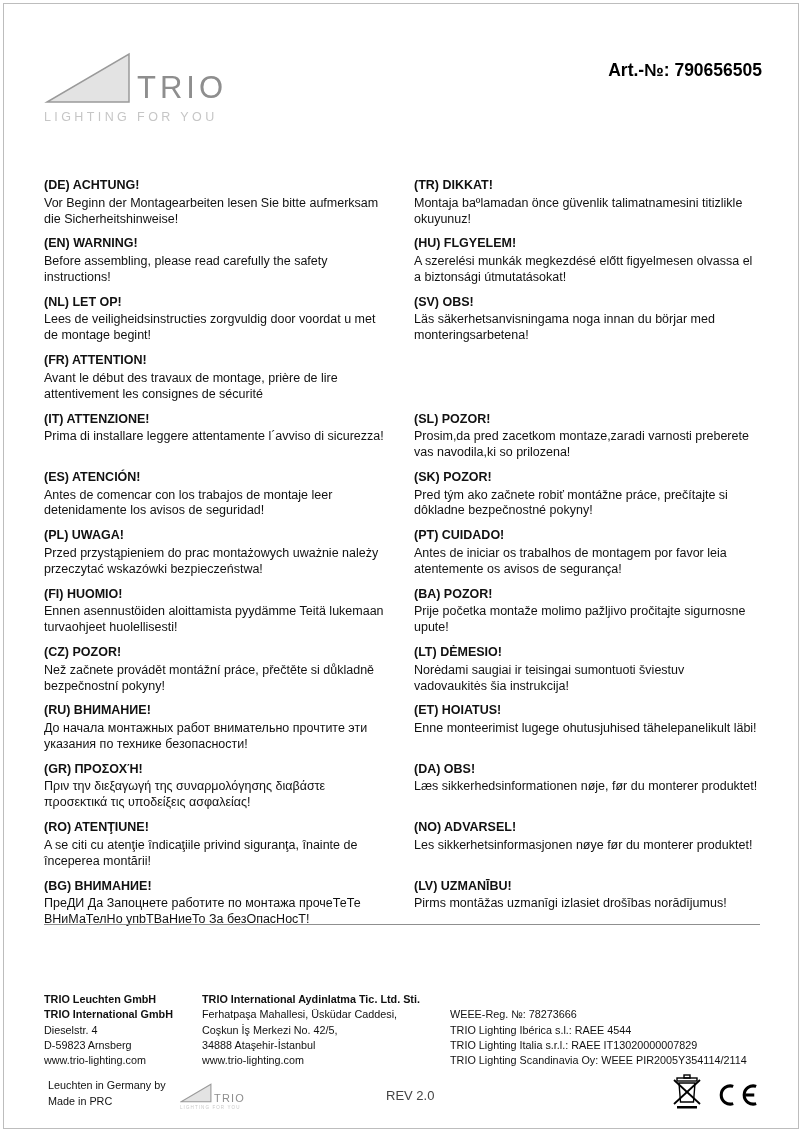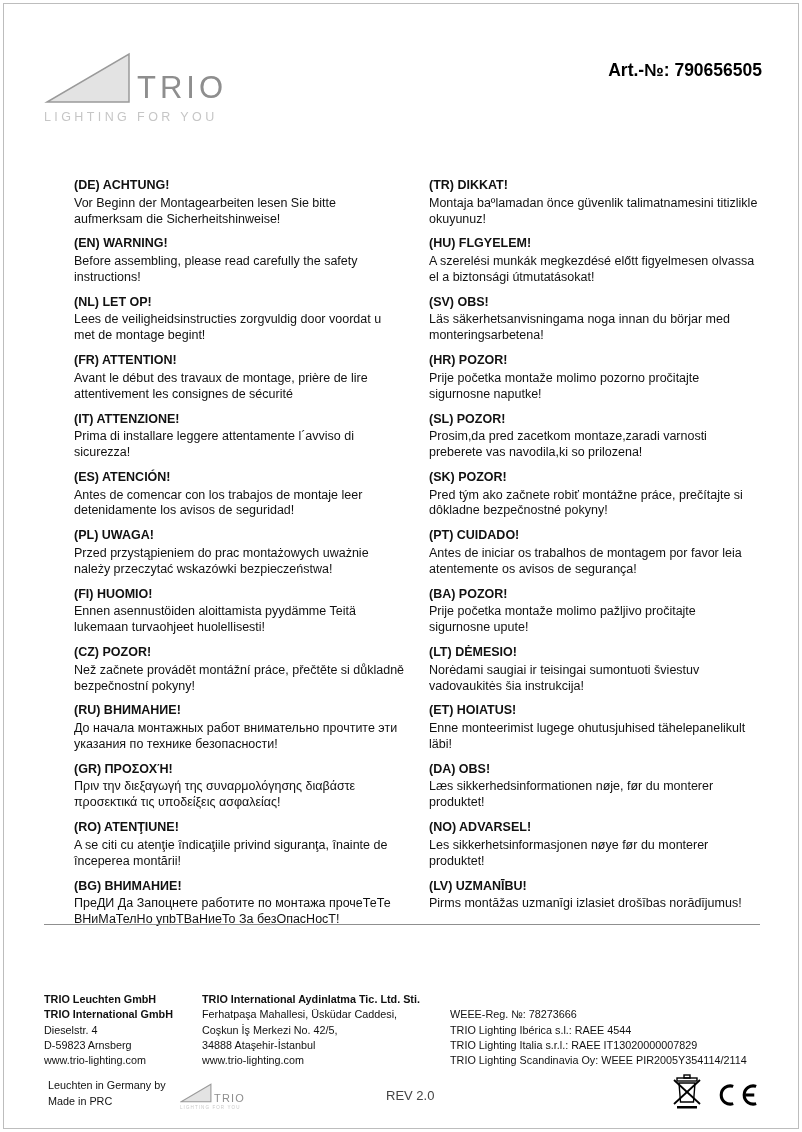--- a/index.html
+++ b/index.html
@@ -9,21 +9,21 @@
 
   
   .logo { position:absolute; left:44px; top:52px; }
   .logo-top { display:flex; align-items:flex-end; gap:5px; }
   .logo-word { font-size:31px; color:#8e8e8e; letter-spacing:4px; line-height:1; padding-bottom:1px; }
   .logo-tagline { margin-top:6px; font-size:12.5px; letter-spacing:3.4px; color:#c6c6c6; white-space:nowrap; }
   .art-no { position:absolute; right:40px; top:60px; font-size:17.5px; font-weight:700; color:#000; }
 
   
   .warnings { position:absolute; left:44px; top:178px; width:716px; }
-  .wrow { display:grid; grid-template-columns:1fr 1fr; column-gap:24px; margin-bottom:9px;margin-left:30px; }
+  .wrow { display:grid; grid-template-columns:1fr 1fr; column-gap:24px; margin-bottom:9px; }
   .wt { font-weight:700; font-size:12.5px; line-height:1.25; margin-bottom:2px; }
   .wb { font-size:12.5px; line-height:1.27; }
 
   
   .rule { position:absolute; left:44px; top:924px; width:716px; border-top:1px solid #8f8f8f; }
   .footer { position:absolute; left:44px; top:992px; width:716px; display:flex; font-size:10.8px; line-height:1.42;align-items:flex-end; }
   .fcol1 { width:158px; }
   .fcol2 { width:248px; }
   .fcol3 { flex:1; padding-top:15px; }
   .fb { font-weight:700; }
@@ -89,24 +89,20 @@
         <div class="wt">(SV) OBS!</div>
         <div class="wb">Läs säkerhetsanvisningama noga innan du börjar med monteringsarbetena!</div>
       </div>
     </div>
 
     <div class="wrow">
       <div>
         <div class="wt">(FR) ATTENTION!</div>
         <div class="wb">Avant le début des travaux de montage, prière de lire attentivement les consignes de sécurité</div>
       </div>
-      <div>
-        <div class="wt">(HR) POZOR!</div>
-        <div class="wb">Prije početka montaže molimo pozorno pročitajte sigurnosne naputke!</div>
-      </div>
     </div>
 
     <div class="wrow">
       <div>
         <div class="wt">(IT) ATTENZIONE!</div>
         <div class="wb">Prima di installare leggere attentamente l´avviso di sicurezza!</div>
       </div>
       <div>
         <div class="wt">(SL) POZOR!</div>
         <div class="wb">Prosim,da pred zacetkom montaze,zaradi varnosti preberete vas navodila,ki so prilozena!</div>

